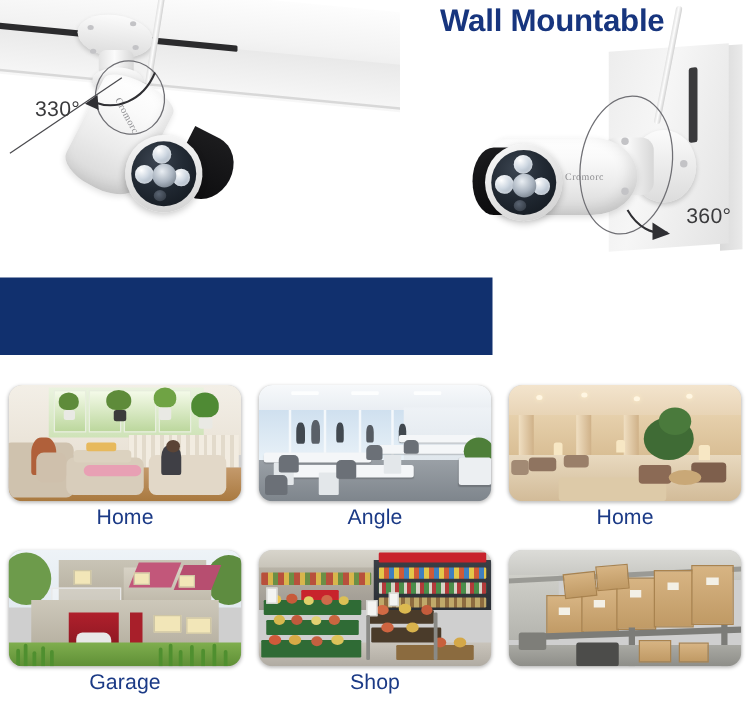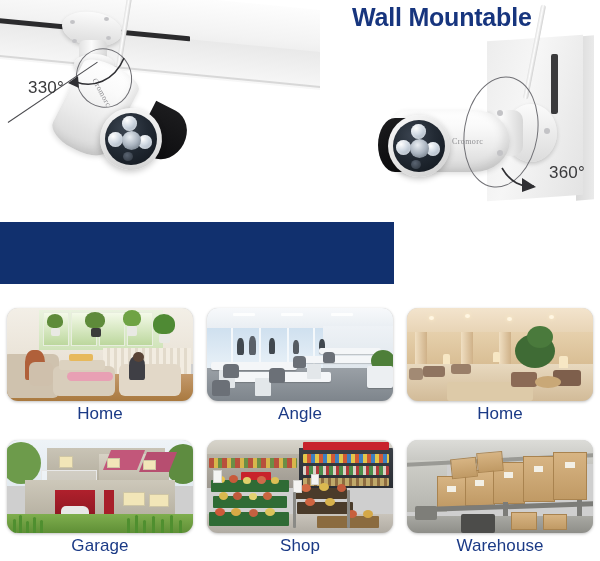--- a/index.html
+++ b/index.html
@@ -508,16 +508,15 @@
         <div class="w-label" style="left:158px;top:22px;width:10px;height:6px;"></div>
         <div class="w-rack" style="left:24px;top:64px;width:162px;height:5px;transform:skewY(-2deg);"></div>
         <div class="w-rack" style="left:96px;top:62px;width:5px;height:31px;"></div>
         <div class="w-rack" style="left:170px;top:60px;width:5px;height:33px;"></div>
         <div class="w-floor"></div>
         <div class="w-dark" style="left:54px;top:74px;width:34px;height:19px;"></div>
         <div class="w-box" style="left:104px;top:72px;width:26px;height:18px;"></div>
         <div class="w-box" style="left:136px;top:74px;width:24px;height:16px;"></div>
         <div class="w-dark" style="left:8px;top:66px;width:22px;height:14px;background:#7e7e79;"></div>
       </div>
-      <div class="cap">Warehouse</div>
     </div>
   </div>
 </div>
 
 </body></html>

